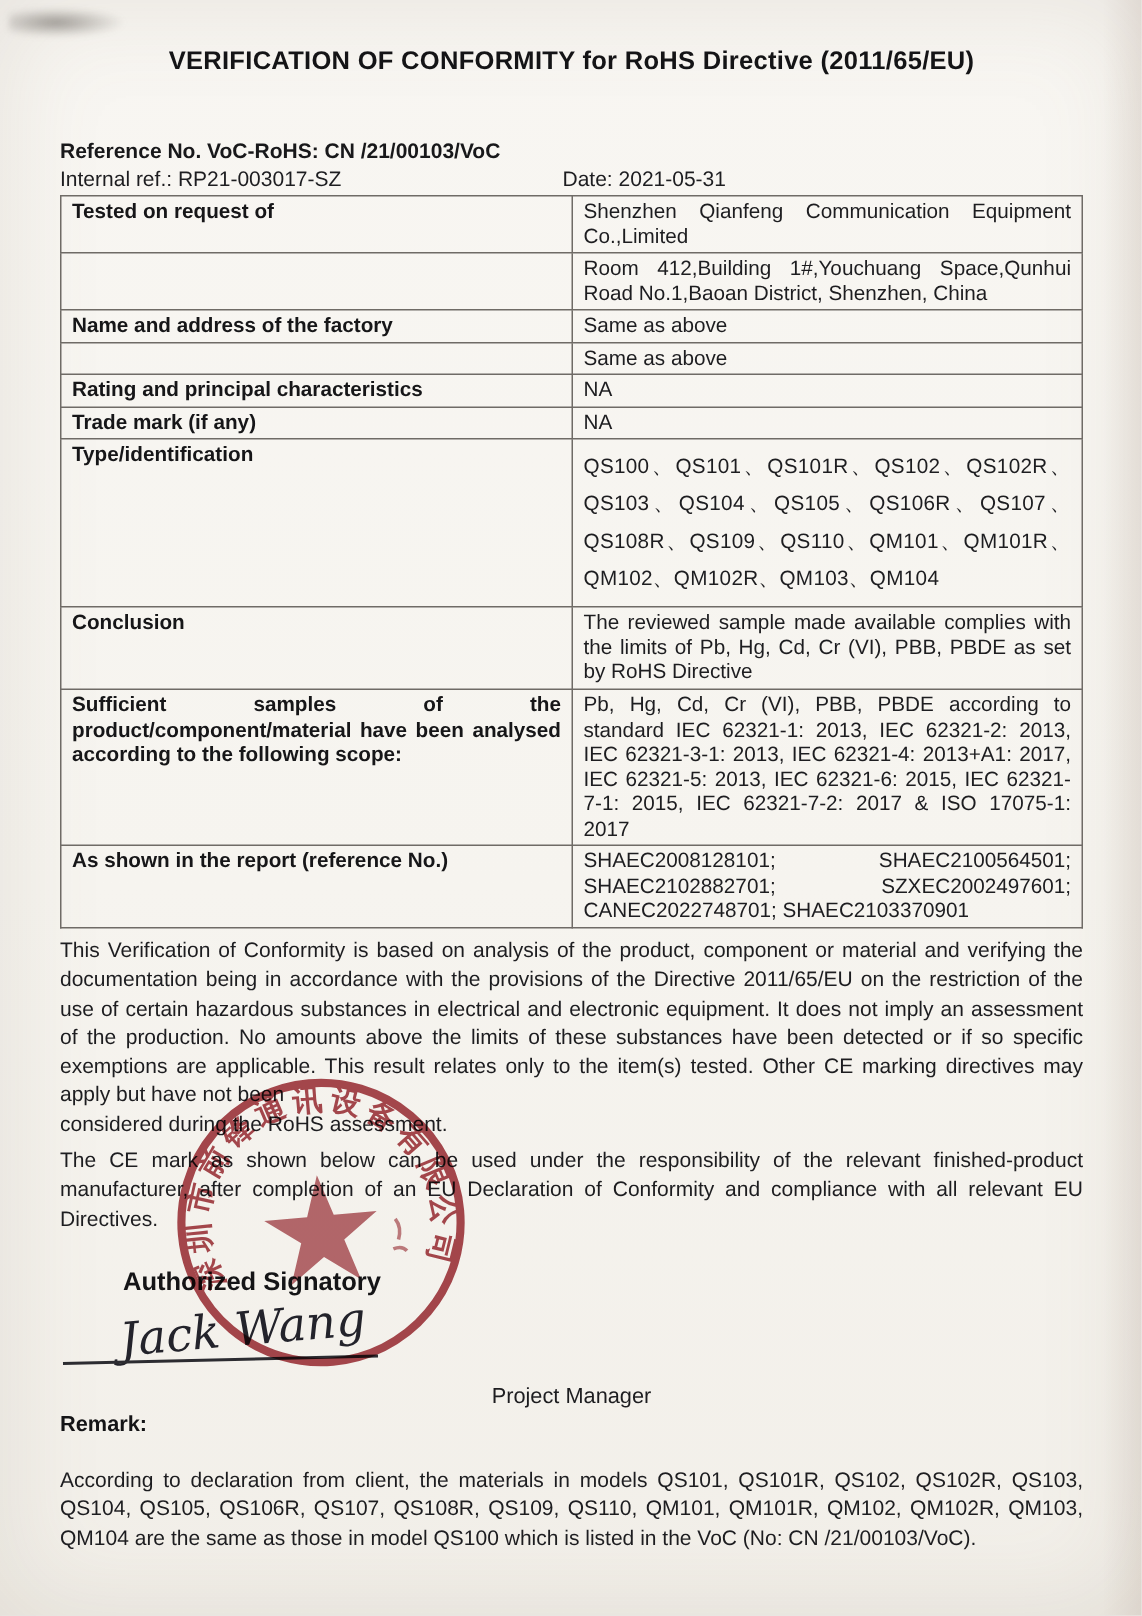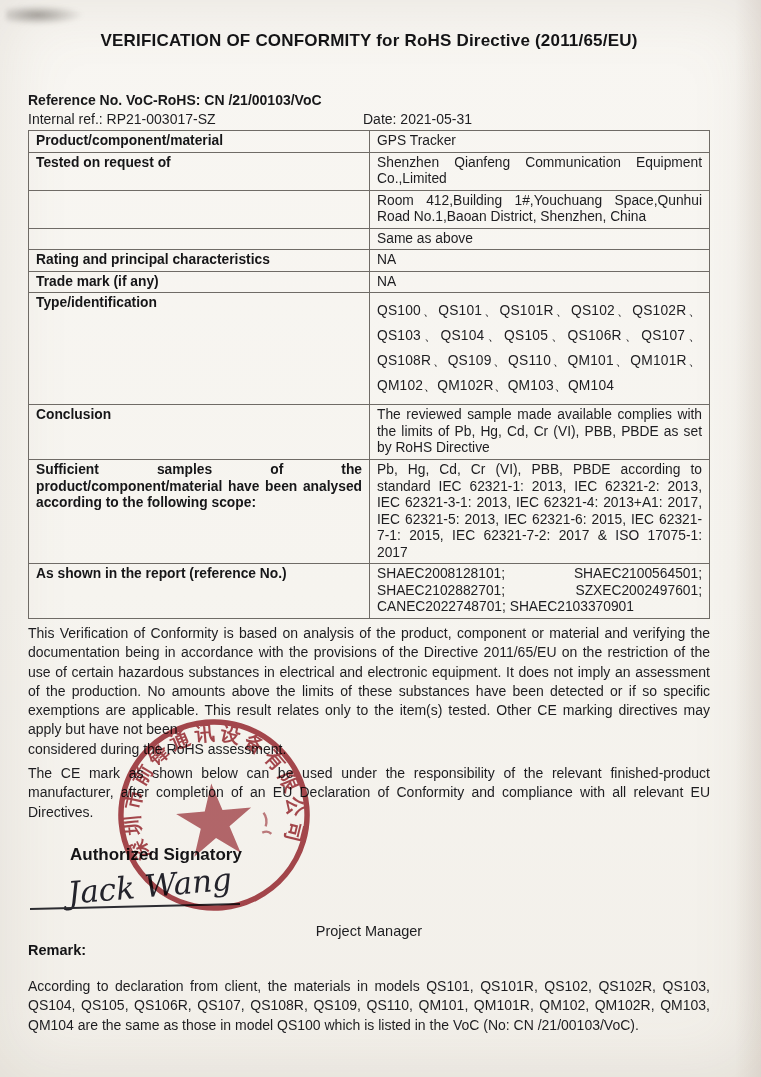--- a/index.html
+++ b/index.html
@@ -14,21 +14,21 @@
   }
   .smudge-topleft{
     position:absolute;left:6px;top:5px;width:78px;height:20px;
     background:radial-gradient(ellipse at 40% 50%,rgba(80,75,70,0.5),rgba(80,75,70,0) 70%);
     filter:blur(2px);
   }
   .edge-right{
     position:absolute;right:0;top:0;width:26px;height:100%;
     background:linear-gradient(to left,rgba(160,135,120,0.14),rgba(160,135,120,0));
   }
-  .content{position:absolute;left:28px;top:0;width:682px;}
+  .content{position:absolute;left:40px;top:0;width:682px;}
   .title{
     padding-top:31px;text-align:center;
     font-size:17px;font-weight:bold;letter-spacing:.2px;color:#141416;
   }
   .ref-line{margin-top:41px;font-size:14px;font-weight:bold;color:#18181a;}
   .ref-row{display:flex;margin-top:3px;font-size:14px;}
   .ref-left{width:335px;}
   table.voc{
     margin-top:3px;width:100%;border-collapse:collapse;
     font-size:13.8px;line-height:1.2;
@@ -65,31 +65,31 @@
     <div class="title">VERIFICATION OF CONFORMITY for RoHS Directive (2011/65/EU)</div>
 
     <div class="ref-line">Reference No. VoC-RoHS: CN /21/00103/VoC</div>
     <div class="ref-row">
       <span class="ref-left">Internal ref.: RP21-003017-SZ</span>
       <span>Date: 2021-05-31</span>
     </div>
 
     <table class="voc">
       <tbody>
-          <tr>
-        <td class="lbl">Product/component/material</td>
-        <td class="val">GPS Tracker</td>
-      </tr>
       <tr>
         <td class="lbl">Tested on request of</td>
         <td class="val">Shenzhen Qianfeng Communication Equipment Co.,Limited</td>
       </tr>
       <tr>
         <td class="lbl"></td>
         <td class="val">Room 412,Building 1#,Youchuang Space,Qunhui Road No.1,Baoan District, Shenzhen, China</td>
+      </tr>
+      <tr>
+        <td class="lbl">Name and address of the factory</td>
+        <td class="val">Same as above</td>
       </tr>
       <tr>
         <td class="lbl"></td>
         <td class="val">Same as above</td>
       </tr>
       <tr>
         <td class="lbl">Rating and principal characteristics</td>
         <td class="val">NA</td>
       </tr>
       <tr>

